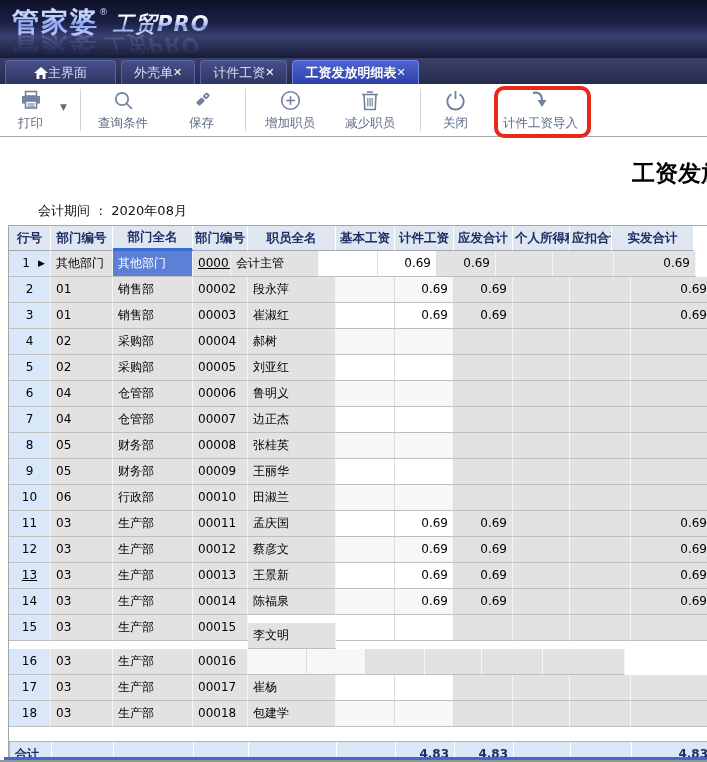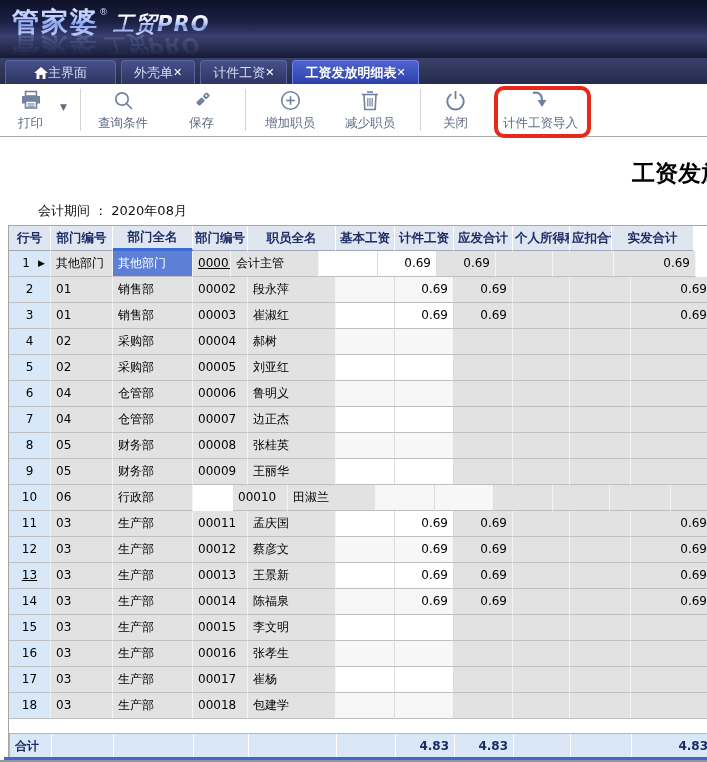--- a/index.html
+++ b/index.html
@@ -385,21 +385,21 @@
         <div class="gcell c-white num" style="width: 59px;"></div>
         <div class="gcell c-gray num" style="width: 59px;"></div>
         <div class="gcell c-gray num" style="width: 57px;"></div>
         <div class="gcell c-gray num" style="width: 61px;"></div>
         <div class="gcell c-gray num" style="width: 82px;"></div>
       </div>
       <div class="grow even">
         <div class="gcell c-rownum" style="width: 42px;">10</div>
         <div class="gcell c-gray" style="width: 62px;">06</div>
         <div class="gcell c-gray" style="width: 80px;">行政部</div>
-        <div class="gcell c-gray" style="width: 55px; margin-left: 40px;">00010</div>
+        <div class="gcell c-gray" style="width: 55px;">00010</div>
         <div class="gcell c-gray" style="width: 88px;">田淑兰</div>
         <div class="gcell c-white num" style="width: 59px;"></div>
         <div class="gcell c-white num" style="width: 59px;"></div>
         <div class="gcell c-gray num" style="width: 59px;"></div>
         <div class="gcell c-gray num" style="width: 57px;"></div>
         <div class="gcell c-gray num" style="width: 61px;"></div>
         <div class="gcell c-gray num" style="width: 82px;"></div>
       </div>
       <div class="grow">
         <div class="gcell c-rownum" style="width: 42px;">11</div>
@@ -451,34 +451,33 @@
         <div class="gcell c-gray num" style="width: 59px;">0.69</div>
         <div class="gcell c-gray num" style="width: 57px;"></div>
         <div class="gcell c-gray num" style="width: 61px;"></div>
         <div class="gcell c-gray num" style="width: 82px;">0.69</div>
       </div>
       <div class="grow">
         <div class="gcell c-rownum" style="width: 42px;">15</div>
         <div class="gcell c-gray" style="width: 62px;">03</div>
         <div class="gcell c-gray" style="width: 80px;">生产部</div>
         <div class="gcell c-gray" style="width: 55px;">00015</div>
-        <div class="gcell c-gray" style="width: 88px;">李文明</div>
+        <div class="gcell c-gray" style="width: 88px; margin-top: 8px;">李文明</div>
         <div class="gcell c-white num" style="width: 59px;"></div>
         <div class="gcell c-white num" style="width: 59px;"></div>
         <div class="gcell c-gray num" style="width: 59px;"></div>
         <div class="gcell c-gray num" style="width: 57px;"></div>
         <div class="gcell c-gray num" style="width: 61px;"></div>
         <div class="gcell c-gray num" style="width: 82px;"></div>
       </div>
       <div class="grow even">
         <div class="gcell c-rownum" style="width: 42px;">16</div>
         <div class="gcell c-gray" style="width: 62px;">03</div>
         <div class="gcell c-gray" style="width: 80px;">生产部</div>
         <div class="gcell c-gray" style="width: 55px;">00016</div>
-        <div class="gcell c-gray" style="width: 88px;">张孝生</div>
         <div class="gcell c-white num" style="width: 59px;"></div>
         <div class="gcell c-white num" style="width: 59px;"></div>
         <div class="gcell c-gray num" style="width: 59px;"></div>
         <div class="gcell c-gray num" style="width: 57px;"></div>
         <div class="gcell c-gray num" style="width: 61px;"></div>
         <div class="gcell c-gray num" style="width: 82px;"></div>
       </div>
       <div class="grow">
         <div class="gcell c-rownum" style="width: 42px;">17</div>
         <div class="gcell c-gray" style="width: 62px;">03</div>

